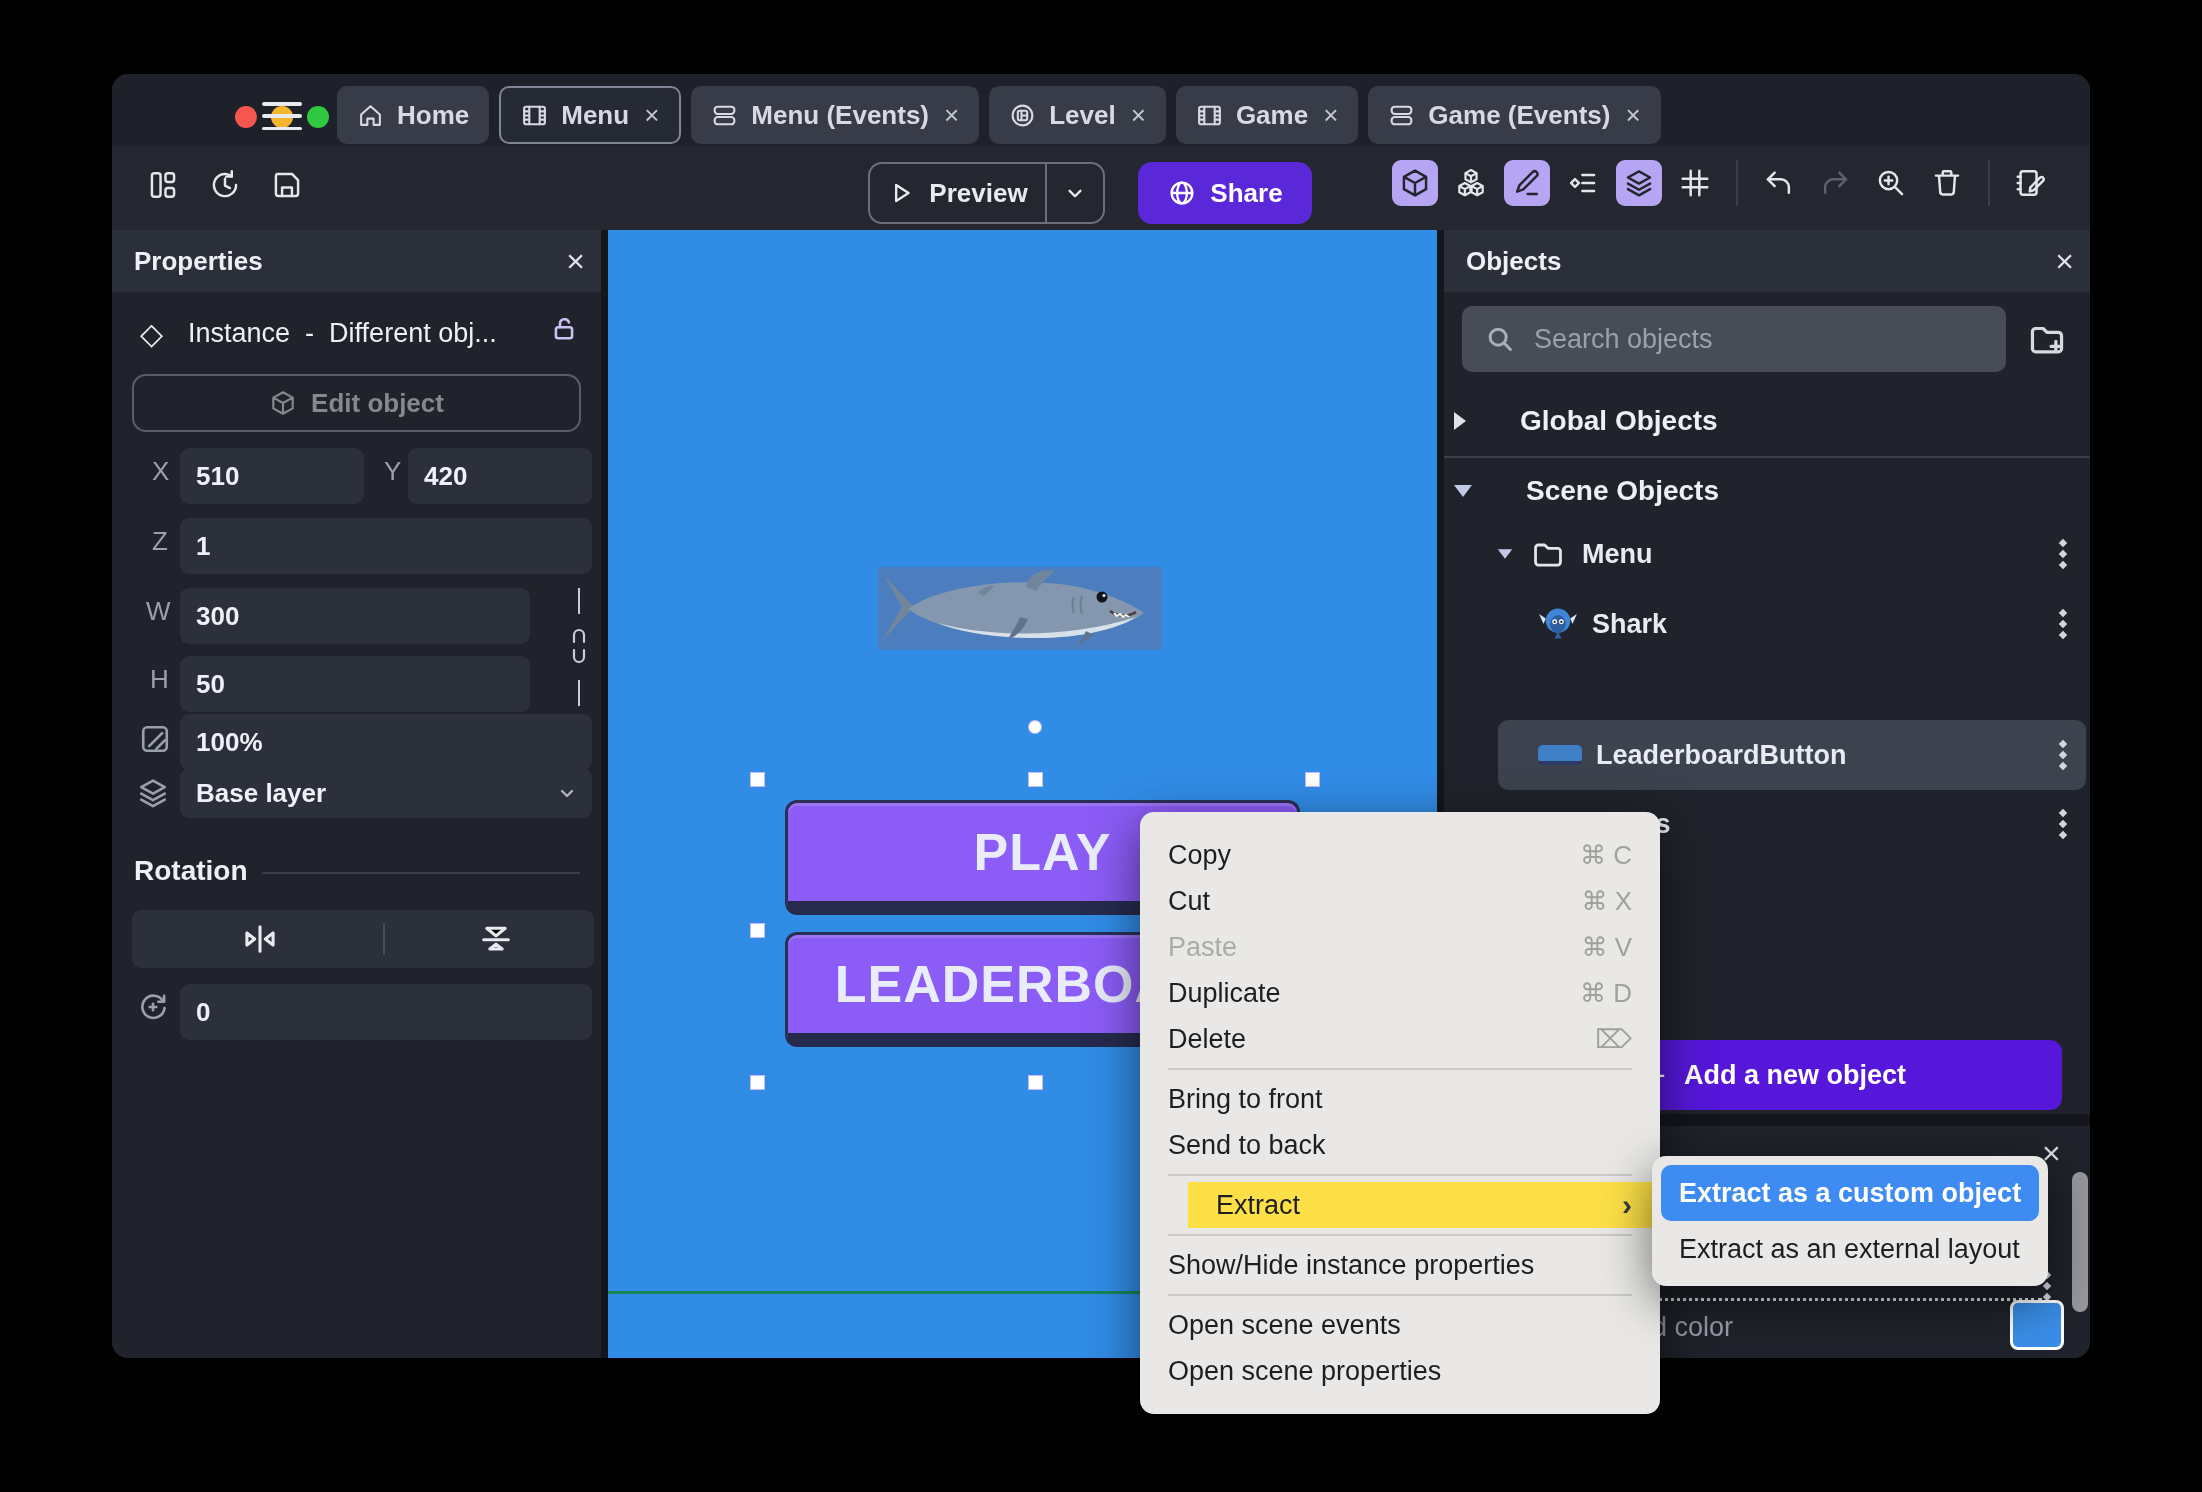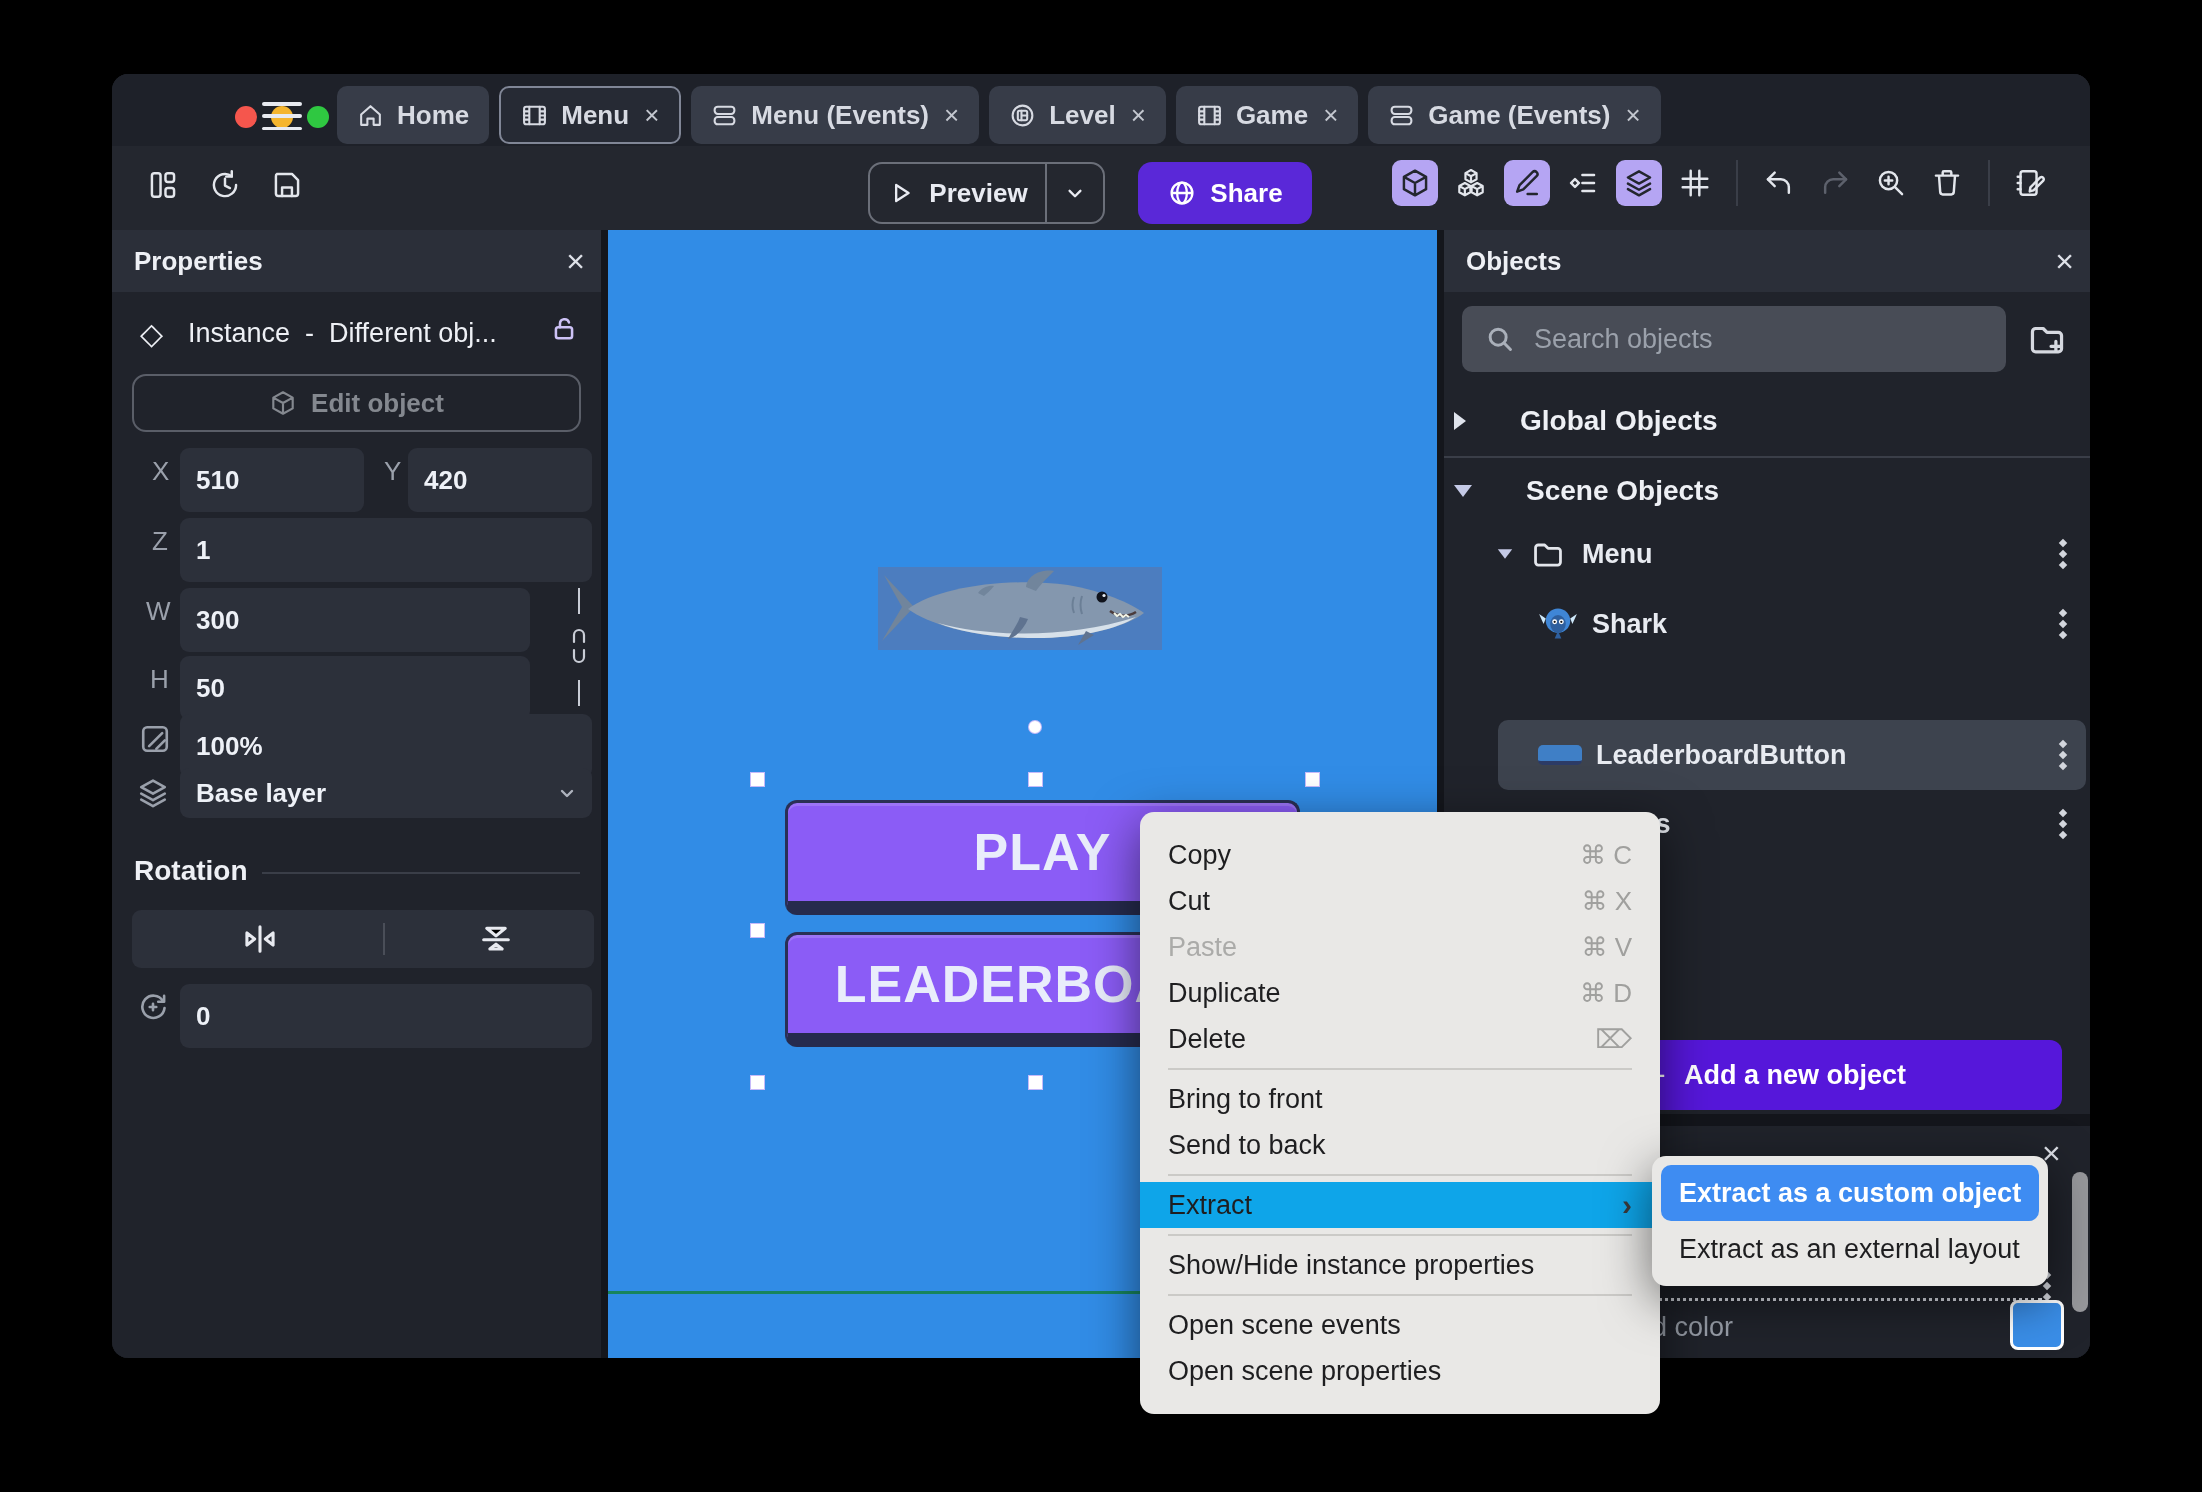--- a/index.html
+++ b/index.html
@@ -35,21 +35,21 @@
   .share-btn svg{width:30px;height:30px;stroke:#fff;stroke-width:2;fill:none;}
   
   .content{position:absolute;left:0;top:156px;width:100%;height:1128px;background:#14161c;}
   .panel{position:absolute;top:0;height:100%;background:#20232b;overflow:hidden;}
   .panel-head{position:absolute;left:0;top:0;width:100%;height:62px;background:#2b2f39;display:flex;align-items:center;}
   .panel-title{font-size:26px;font-weight:700;color:#eef0f5;margin-left:22px;}
   .panel-x{position:absolute;right:16px;top:12px;font-size:32px;color:#dfe2e9;cursor:pointer;line-height:38px;}
   
   .props{left:0;width:489px;}
   .plabel{position:absolute;color:#9aa0ab;font-size:26px;font-weight:500;}
-  .pfield{position:absolute;height:64px;background:#2c303a;border:none;border-radius:9px;color:#eef1f7;font-weight:700;font-size:26px;padding:0 16px;outline:none;}
+  .pfield{position:absolute;height:56px;background:#2c303a;border:none;border-radius:9px;color:#eef1f7;font-weight:700;font-size:26px;padding:0 16px;outline:none;}
   .inst-row{position:absolute;left:0;top:82px;width:100%;height:44px;}
   .inst-diamond{position:absolute;left:28px;top:4px;color:#eef0f5;font-size:30px;}
   .inst-text{position:absolute;left:76px;top:6px;color:#eef0f5;font-size:27px;font-weight:500;white-space:nowrap;}
   .unlock{position:absolute;right:22px;top:2px;width:30px;height:30px;color:#cdc2f6;}
   .unlock svg{width:30px;height:30px;stroke:currentColor;stroke-width:2.2;fill:none;stroke-linecap:round;}
   .edit-btn{position:absolute;left:20px;top:144px;width:449px;height:58px;border:2px solid #5a5e68;border-radius:14px;display:flex;align-items:center;justify-content:center;gap:14px;color:#84888f;font-size:26px;font-weight:700;cursor:pointer;}
   .edit-btn svg{width:28px;height:28px;stroke:#84888f;stroke-width:2;fill:none;stroke-linejoin:round;}
   .picon{position:absolute;color:#9aa0ab;}
   .picon svg{width:34px;height:34px;stroke:currentColor;stroke-width:2;fill:none;stroke-linecap:round;stroke-linejoin:round;}
   .pselect{position:absolute;left:68px;top:538px;width:412px;height:50px;background:#2c303a;border-radius:9px;display:flex;align-items:center;color:#eef1f7;font-size:26px;font-weight:700;padding:0 16px;cursor:pointer;}
@@ -97,21 +97,21 @@
   .sub-x{position:absolute;left:598px;top:905px;font-size:32px;color:#dfe2e9;cursor:pointer;}
   .foot-label{position:absolute;color:#8d929c;font-size:27px;}
   .dotted{position:absolute;left:208px;top:1068px;width:390px;border-top:3px dotted #dfe2ea;}
   .color-swatch{position:absolute;left:566px;top:1070px;width:54px;height:50px;background:#3a8ee8;border:3px solid #fff;border-radius:8px;cursor:pointer;}
   .vscroll{position:absolute;left:628px;top:942px;width:16px;height:140px;background:#97989c;border-radius:8px;}
   
   .ctx{position:absolute;left:1140px;top:812px;width:520px;background:#e9e8e6;border-radius:14px;box-shadow:0 14px 50px rgba(0,0,0,.55);padding:20px 0;z-index:50;}
   .cm-item{height:46px;display:flex;align-items:center;justify-content:space-between;padding:0 28px;font-size:27px;color:#1e1e20;cursor:pointer;}
   .cm-item .sc{color:#a0a09e;font-size:26px;}
   .cm-item.disabled{color:#ababa9;}
-  .cm-item.hl{background:#0ea5e9;}
+  .cm-item.hl{background:#fde047;margin-left:48px;}
   .cm-item .chev{color:#3a3a3c;font-size:30px;font-weight:600;}
   .cm-div{height:2px;background:#cbcac7;margin:6px 28px;}
   .submenu{position:absolute;left:1652px;top:1156px;width:396px;background:#e9e8e6;border-radius:14px;box-shadow:0 14px 50px rgba(0,0,0,.55);padding:9px;z-index:60;}
   .sm-item{height:56px;display:flex;align-items:center;padding-left:18px;font-size:27px;color:#1e1e20;border-radius:10px;cursor:pointer;}
   .sm-item.sel{background:#3e8cf2;color:#fff;font-weight:600;}
 </style>
 </head>
 <body>
 
 <svg width="0" height="0" style="position:absolute">

